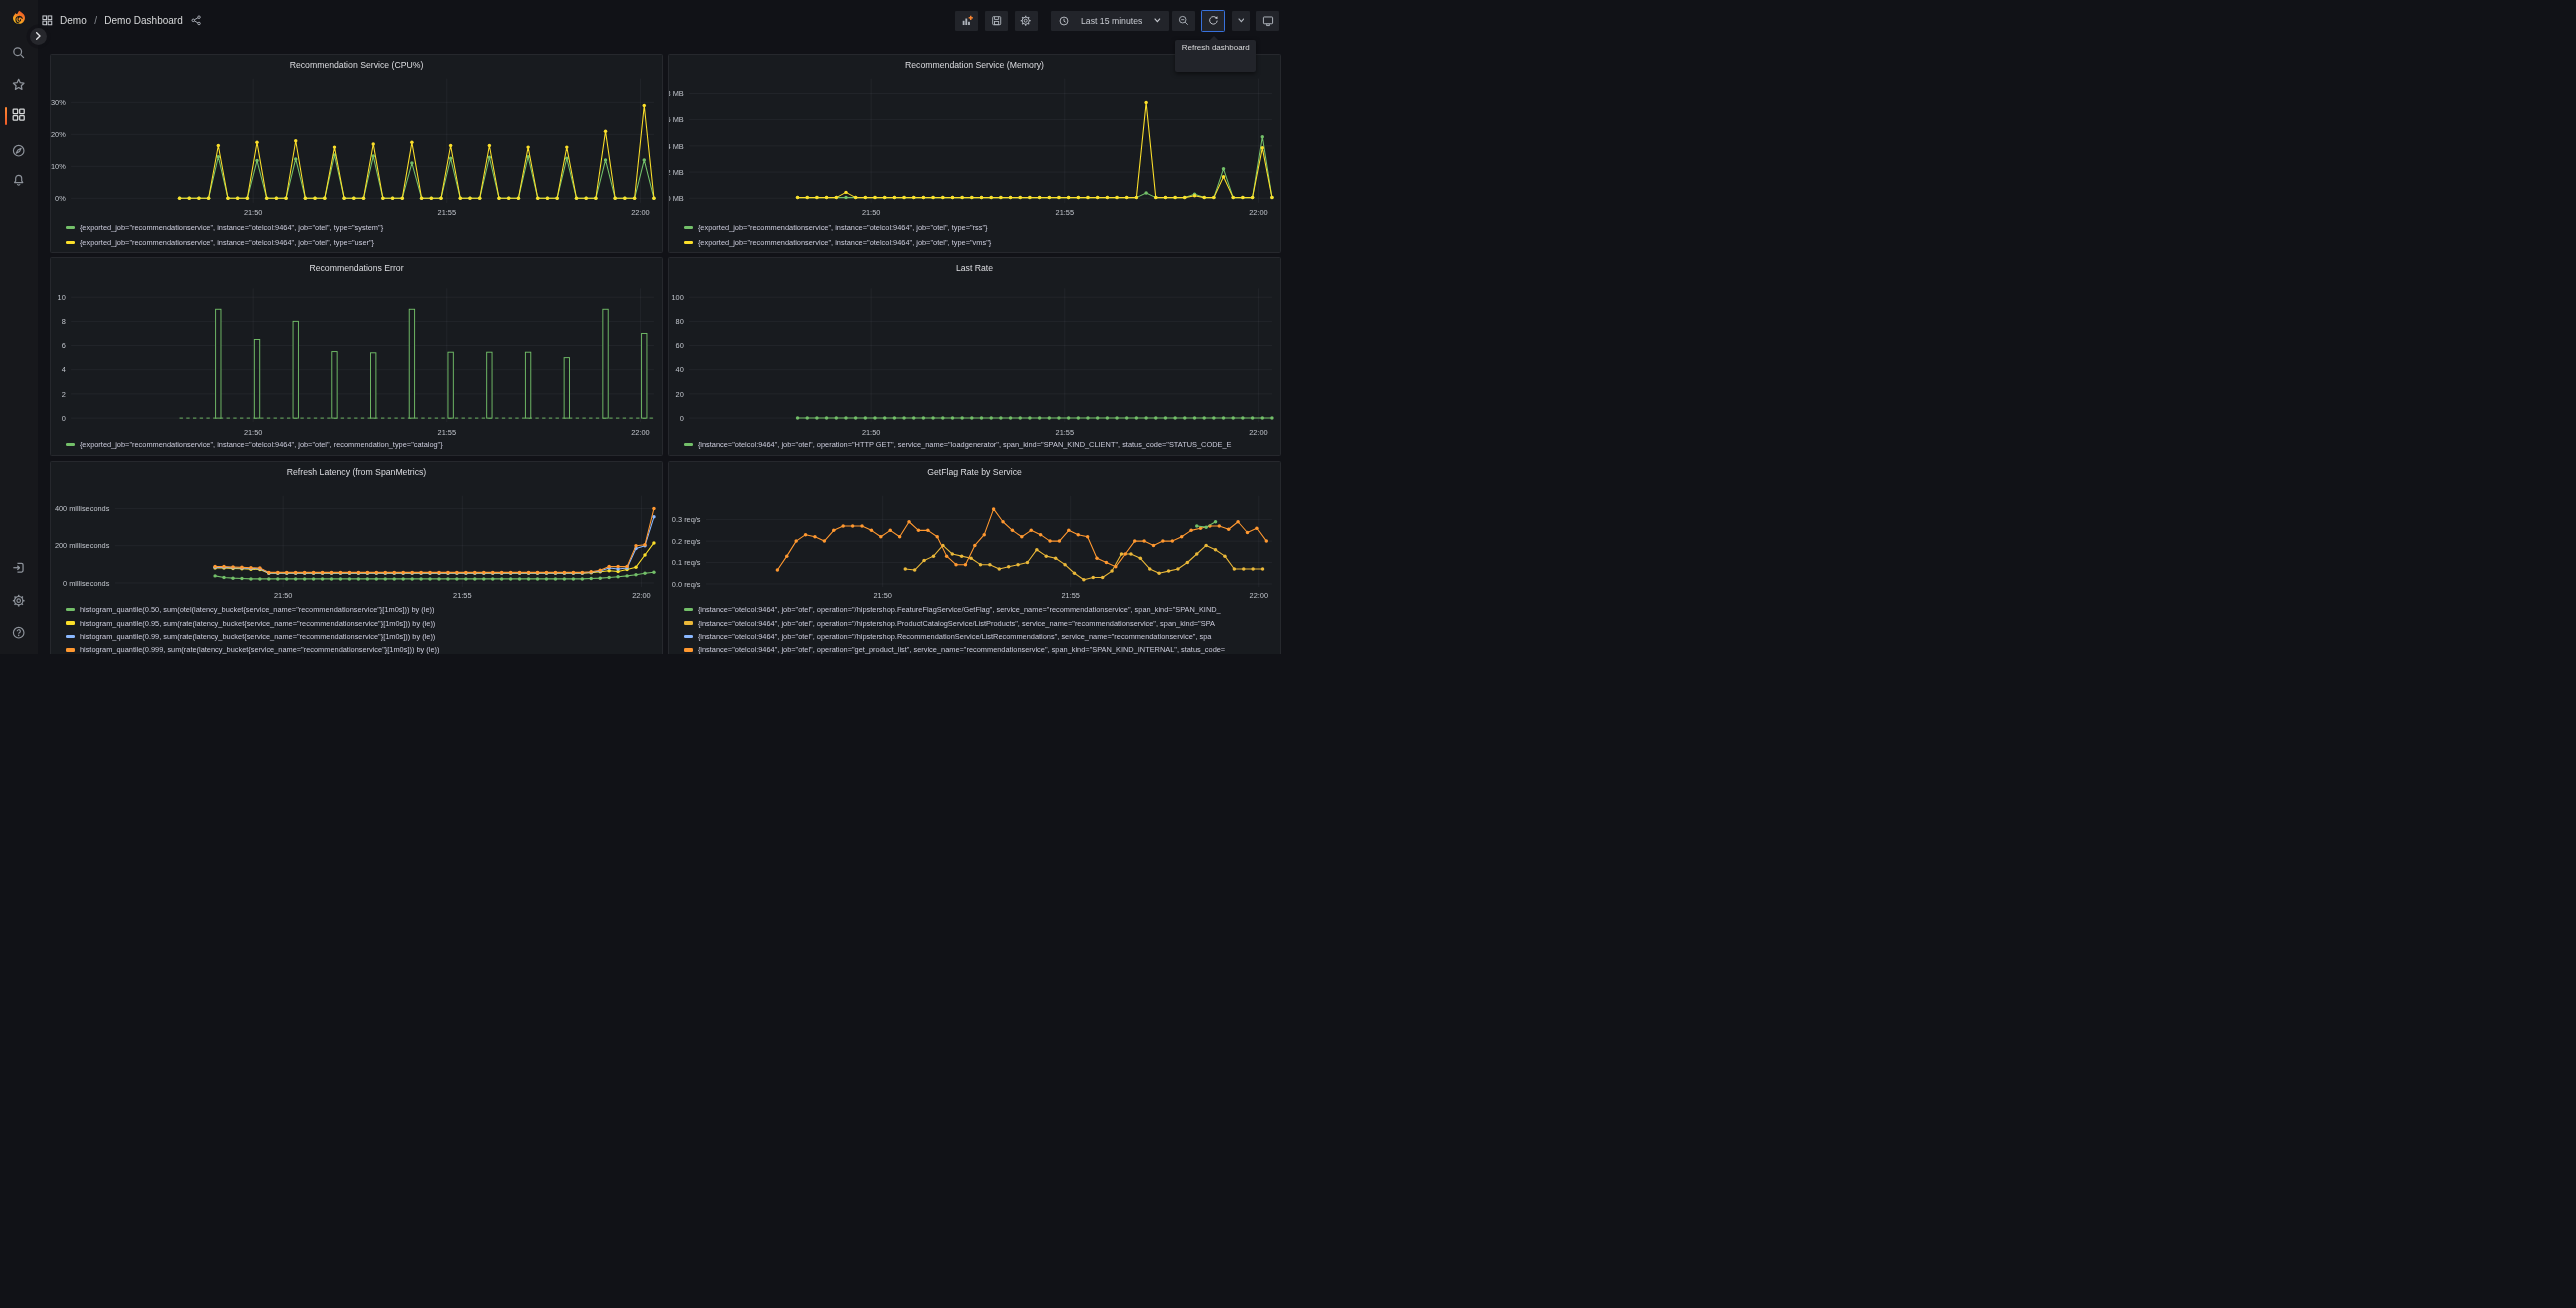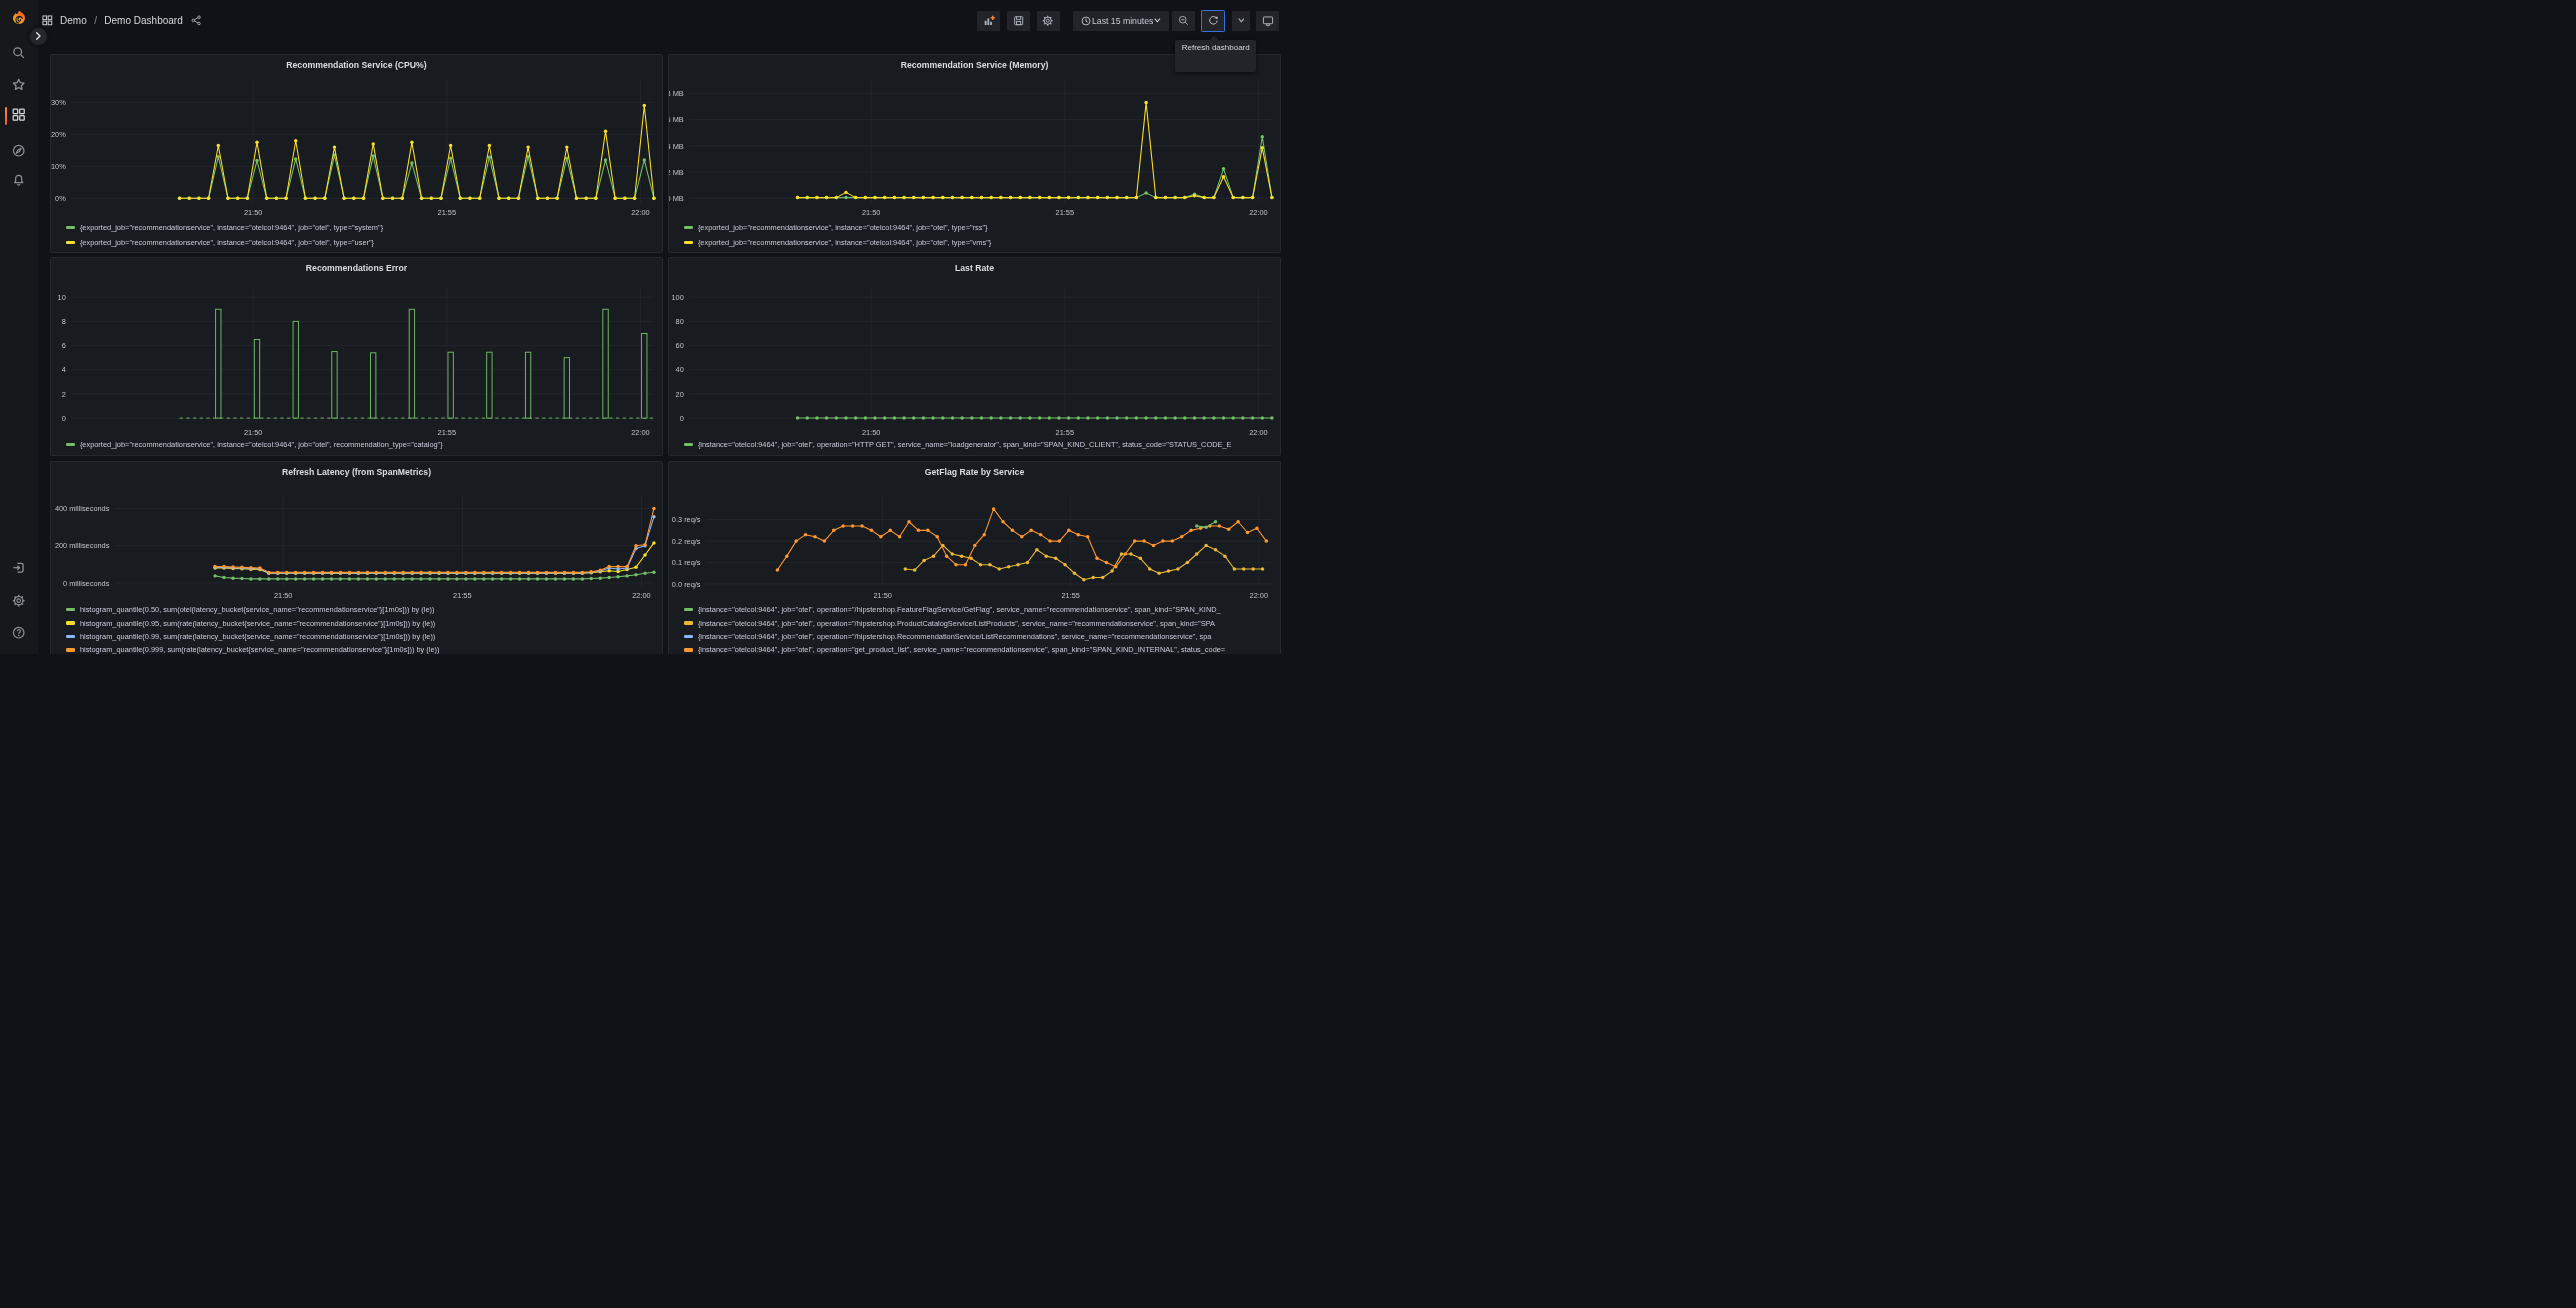--- a/index.html
+++ b/index.html
@@ -23,41 +23,41 @@
   .breadcrumb{position:absolute;left:4px;top:0;height:41px;display:flex;align-items:center;gap:7.4px}
   .breadcrumb .crumb{font-size:10px;color:#d8d9da}
   .breadcrumb .sep{font-size:10px;color:#85888f}
   .crumb-icon{color:#c9ccd2;display:flex}
   .share-icon{color:#aeb2ba;display:flex;margin-left:1.3px;cursor:pointer}
   .toolbar{position:absolute;top:10px;right:8.7px;display:flex;align-items:center}
   .tbtn{height:20px;min-width:23px;background:#22242a;border:none;border-radius:1.3px;
     color:#aeb3bb;display:flex;align-items:center;justify-content:center;cursor:pointer;padding:0}
   .tbtn+.tbtn{margin-left:6.7px}
   .timepicker{height:20px;background:#22242a;border-radius:1.3px;margin-left:13.4px;
-    display:flex;align-items:center;gap:1px;padding:0 8px;color:#c7cad1;font-size:8.7px;cursor:pointer}
+    display:flex;align-items:center;gap:12px;padding:0 8px;color:#c7cad1;font-size:8.7px;cursor:pointer}
   .zoomout{margin-left:2.7px}
   .refresh{margin-left:5.4px;border:1.3px solid #3871dc;min-width:24px;height:21.5px;border-radius:1.3px;color:#c7cad1}
   .caret-btn{margin-left:0.7px;min-width:17.5px}
   .kiosk{margin-left:9.4px}
   .tooltip{position:absolute;left:1175px;top:40px;height:32px;padding:0 6.7px;background:#22242a;
     border-radius:2px;font-size:8px;line-height:16px;color:#d8d9da;z-index:9;white-space:nowrap;
     box-shadow:0 1.3px 4px rgba(0,0,0,.5)}
   .tooltip:before{content:"";position:absolute;top:-4px;left:35px;border:4px solid transparent;
     border-bottom-color:#22242a;border-top:none}
   
   .panel{position:absolute;width:611px;height:197px;background:#181b1f;border:0.7px solid #26282d;
     border-radius:1.3px;overflow:hidden}
   #panel-cpu{left:50px;top:54px}
   #panel-memory{left:668px;top:54px}
   #panel-count{left:50px;top:257px}
   #panel-error{left:668px;top:257px}
   #panel-latency{left:50px;top:461px}
   #panel-endpoint{left:668px;top:461px}
   .panel-title{position:absolute;top:4.7px;left:0;right:0;text-align:center;font-size:8.7px;
-    font-weight:700;color:#dcdde1;cursor:pointer}
+    font-weight:400;color:#dcdde1;cursor:pointer}
   .chart{position:absolute;inset:0}
   .chart svg{position:absolute;inset:0;width:100%;height:100%}
   svg text{font-family:"Liberation Sans",sans-serif}
   .panel-legend{position:absolute;left:14.8px;right:4px}
   #panel-cpu .panel-legend,#panel-memory .panel-legend{top:165px}
   #panel-count .panel-legend,#panel-error .panel-legend{top:180px}
   #panel-latency .panel-legend,#panel-endpoint .panel-legend{top:141px}
   .legend-row{display:flex;align-items:center;gap:4.7px;white-space:nowrap;overflow:hidden;cursor:pointer}
   #panel-cpu .legend-row,#panel-memory .legend-row{height:14.8px}
   #panel-count .legend-row,#panel-error .legend-row,

